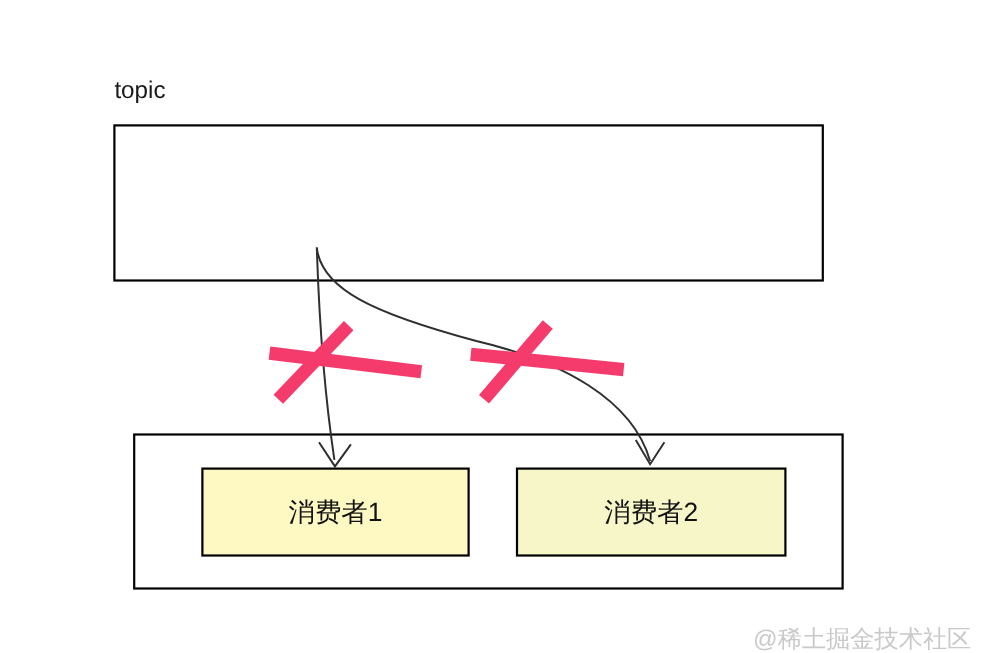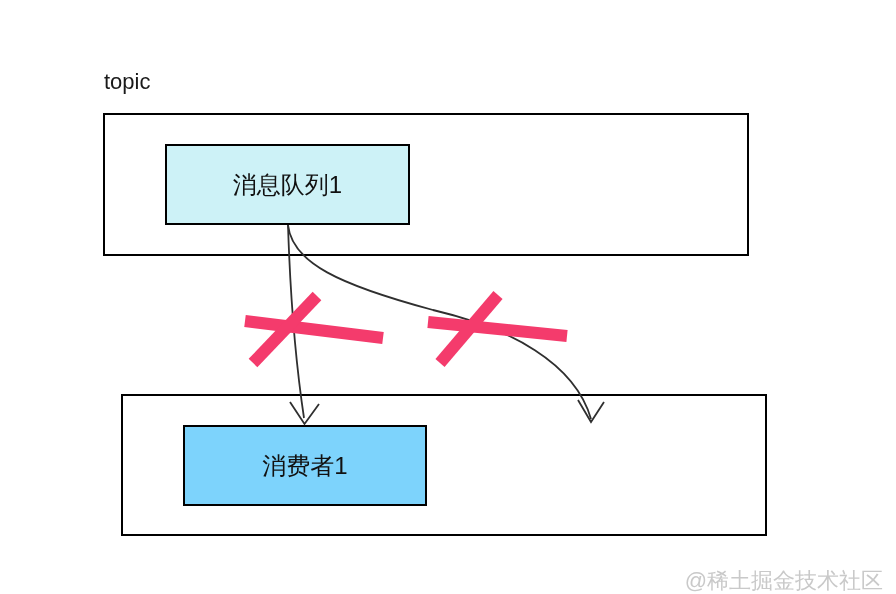--- a/index.html
+++ b/index.html
@@ -55,21 +55,21 @@
     border: 2px solid #000000;
     box-sizing: border-box;
     display: flex;
     align-items: center;
     justify-content: center;
     font-size: 24px;
     color: #111111;
   }
   .queue1-box { left: 165px; top: 131px; width: 245px; height: 81px; background: #cdf2f7; }
   .queue2-box { left: 453px; top: 131px; width: 245px; height: 81px; background: #ffffff; }
-  .consumer1-box { left: 183px; top: 412px; width: 244px; height: 81px; background: #7dd3fc; }
+  .consumer1-box { left: 183px; top: 412px; width: 244px; height: 81px; background: #fef9c3; }
   .consumer2-box { left: 469px; top: 412px; width: 246px; height: 81px; background: #f6f6c8; }
   .overlay-svg {
     position: absolute;
     left: 0;
     top: 0;
     width: 896px;
     height: 594px;
     pointer-events: none;
   }
   .watermark {
@@ -86,29 +86,29 @@
 
 <div class="canvas">
 
   <div class="plain-label topic-label">topic</div>
 
   <div class="container-rect topic-rect"></div>
 
 
   <div class="container-rect consumer-rect"></div>
 
-  <div class="node-box queue1-box">
-    <span>消息队列1</span>
-  </div>
 
 
   <div class="node-box consumer1-box">
     <span>消费者1</span>
   </div>
 
+  <div class="node-box consumer2-box">
+    <span>消费者2</span>
+  </div>
 
   <svg class="overlay-svg" viewBox="0 0 896 594">
 
     <path d="M 288 212 C 290 275, 295 345, 304 405" fill="none" stroke="#2f2f2f" stroke-width="1.8"></path>
     <polyline points="290,389 304.5,411 319,391" fill="none" stroke="#2f2f2f" stroke-width="1.8"></polyline>
 
     <path d="M 288 212 C 292 250, 340 272, 433 297 C 510 315, 575 350, 591 406" fill="none" stroke="#2f2f2f" stroke-width="1.8"></path>
     <polyline points="578,387 591,409 604,389" fill="none" stroke="#2f2f2f" stroke-width="1.8"></polyline>
 
     <g>

